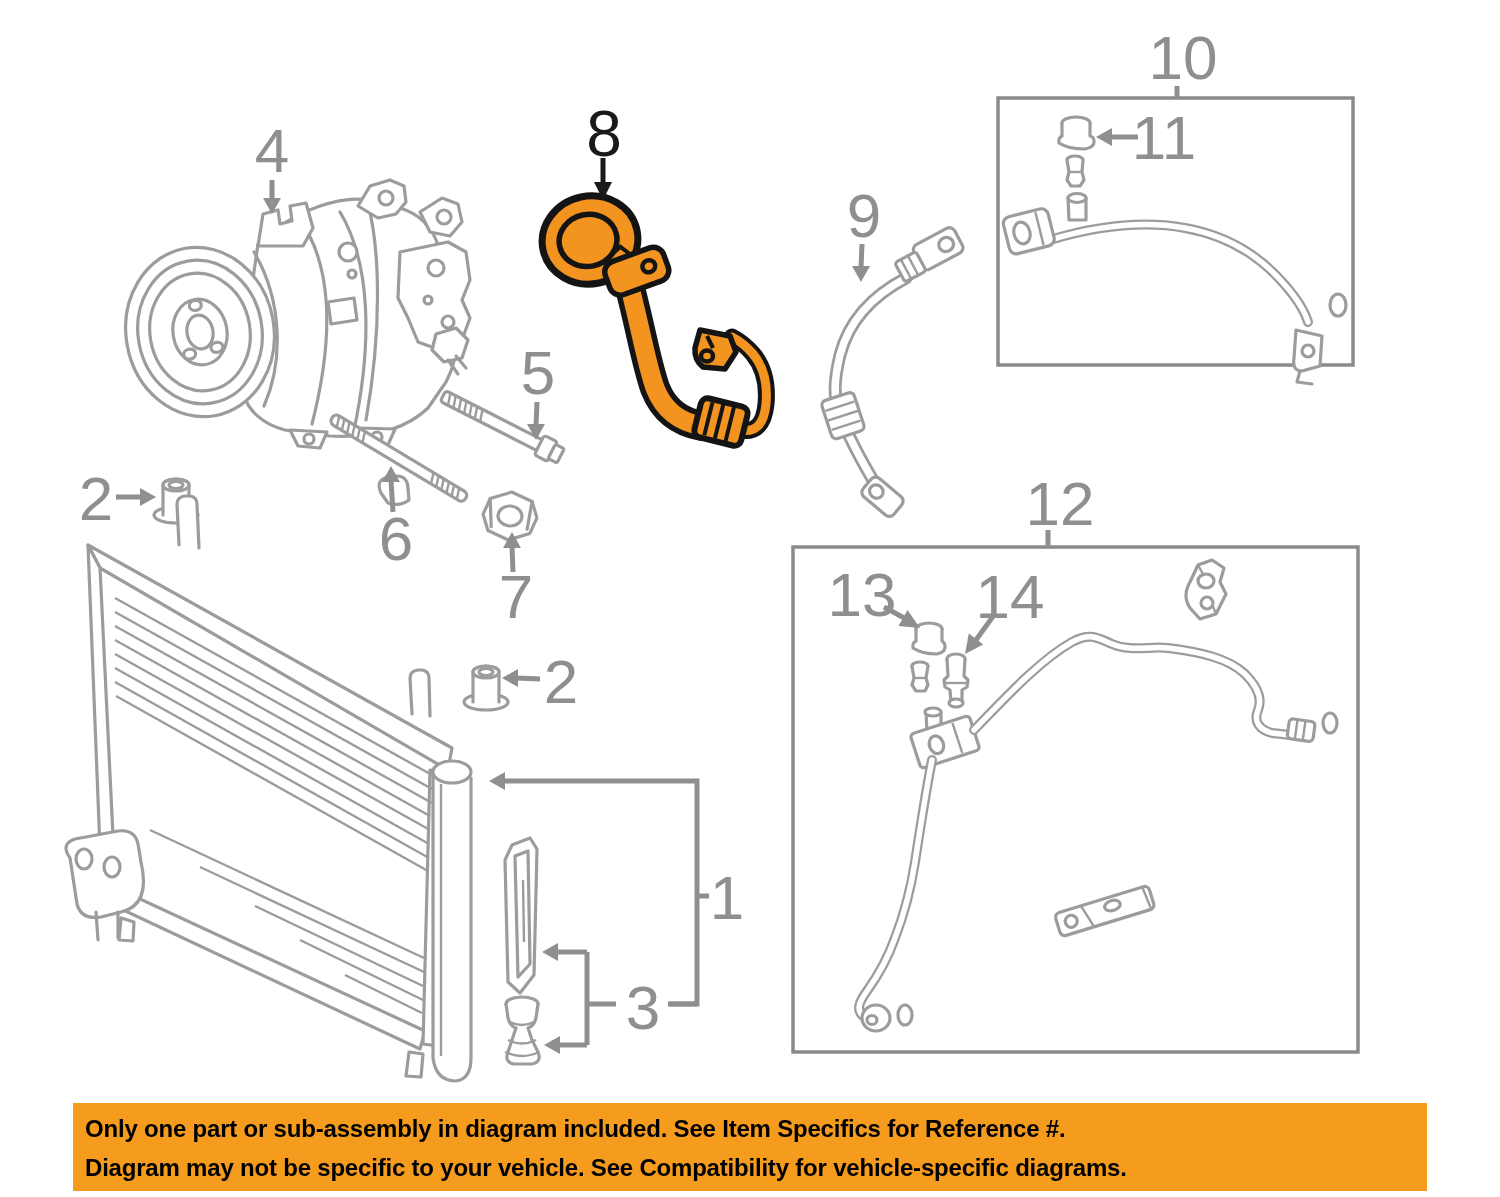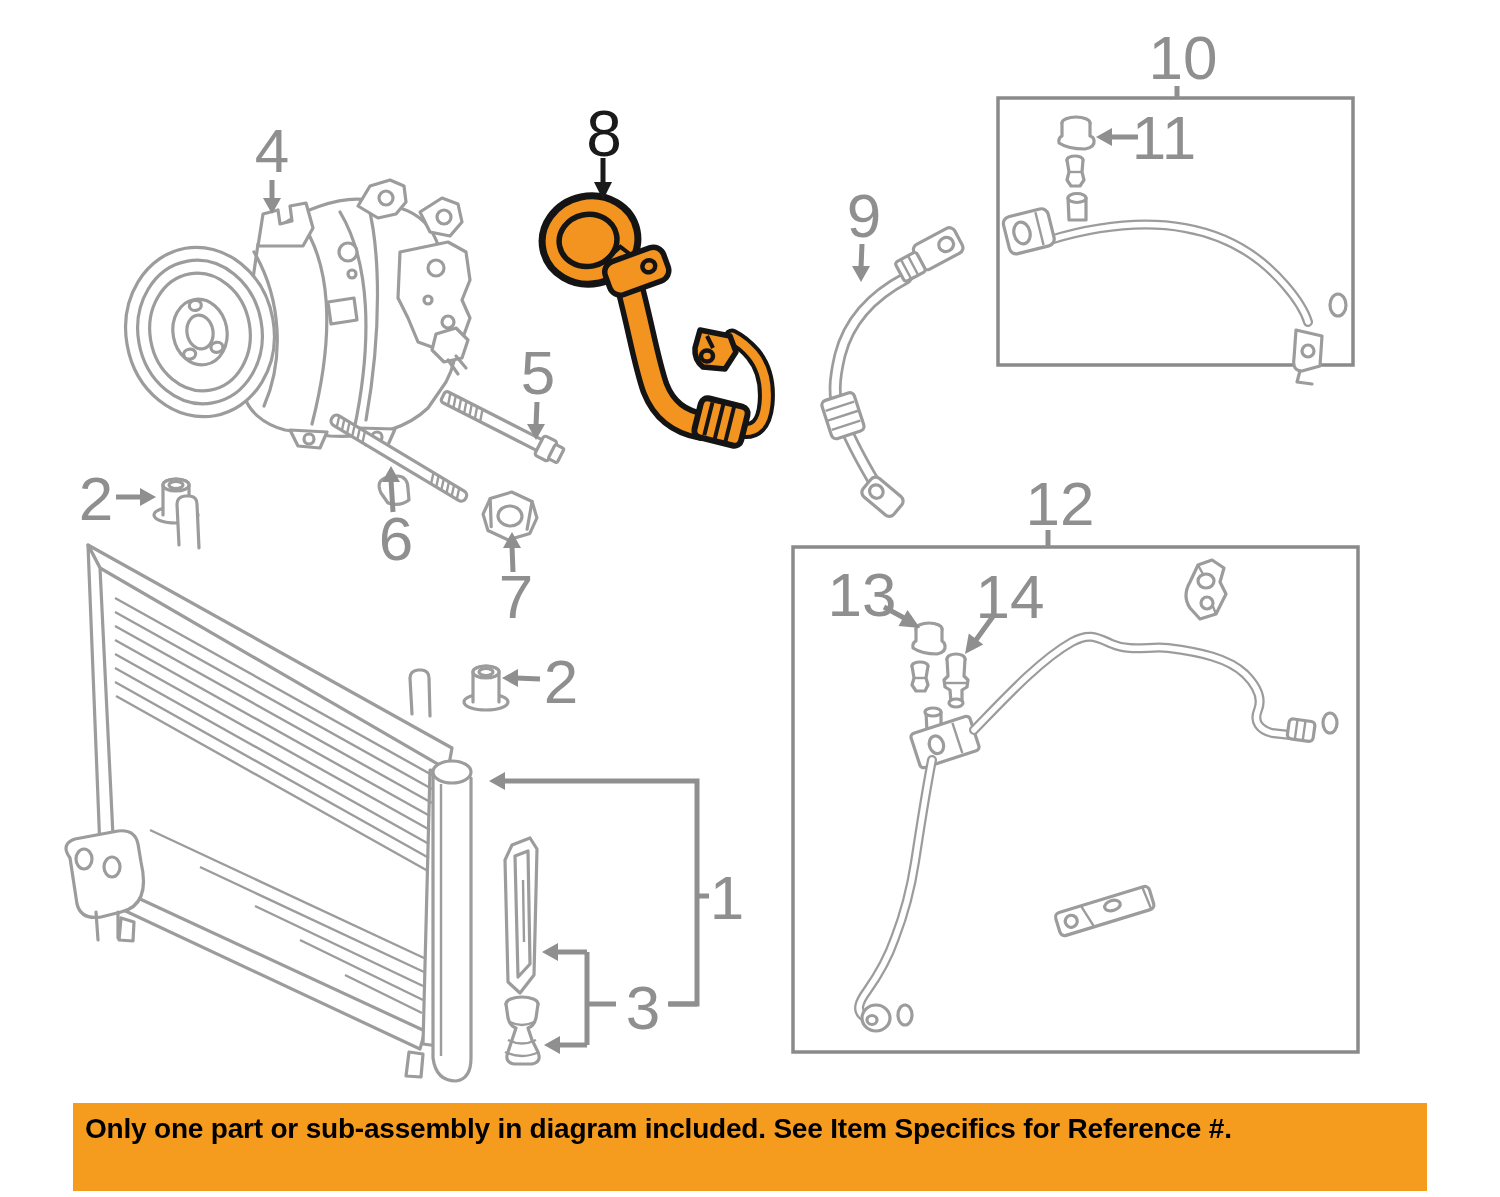--- a/index.html
+++ b/index.html
@@ -23,21 +23,21 @@
   .arr  {fill:var(--label);stroke:none;}
   .arrDark{fill:var(--label-dark);stroke:none;}
 
   
   .hlF{fill:var(--highlight);}
   .olS{stroke:var(--highlight-outline);}
   .hlS{stroke:var(--highlight);}
 
   .banner{position:absolute;left:73px;top:1103px;width:1354px;height:88px;
           background:var(--banner-bg);color:var(--banner-text);
-          font-weight:bold;font-size:28px;line-height:39px;
+          font-weight:bold;font-size:24px;line-height:39px;
           padding:6px 0 0 12px;box-sizing:border-box;letter-spacing:-0.2px;}
 </style>
 </head>
 <body>
 
 <div class="stage">
 <svg width="1500" height="1197" viewBox="0 0 1500 1197">
 
   <g>
     <path class="ln" d="M 258,244 C 298,206 345,196 368,200 L 377,190 C 388,180 400,183 402,192 L 400,208
@@ -377,14 +377,15 @@
     <text class="lbl" x="1164" y="159">11</text>
     <text class="lbl" x="1060" y="525">12</text>
     <text class="lbl" x="862" y="616">13</text>
     <text class="lbl" x="1010" y="618">14</text>
   </g>
 </svg>
 
   
   <div class="banner">
     <div>Only one part or sub-assembly in diagram included. See Item Specifics for Reference #.</div>
+    <div>Diagram may not be specific to your vehicle. See Compatibility for vehicle-specific diagrams.</div>
   </div>
 </div>
 
 </body></html>

